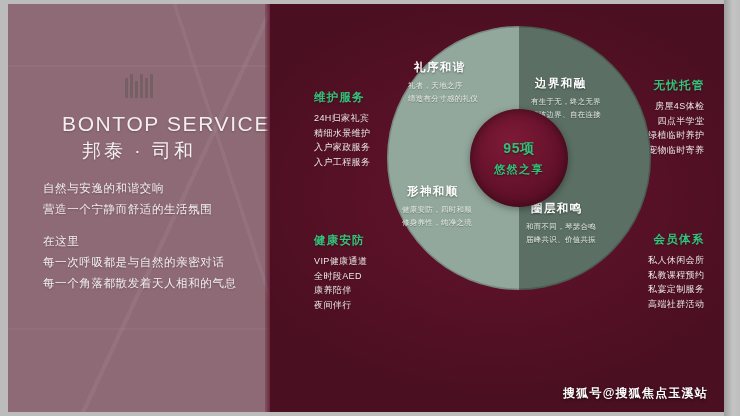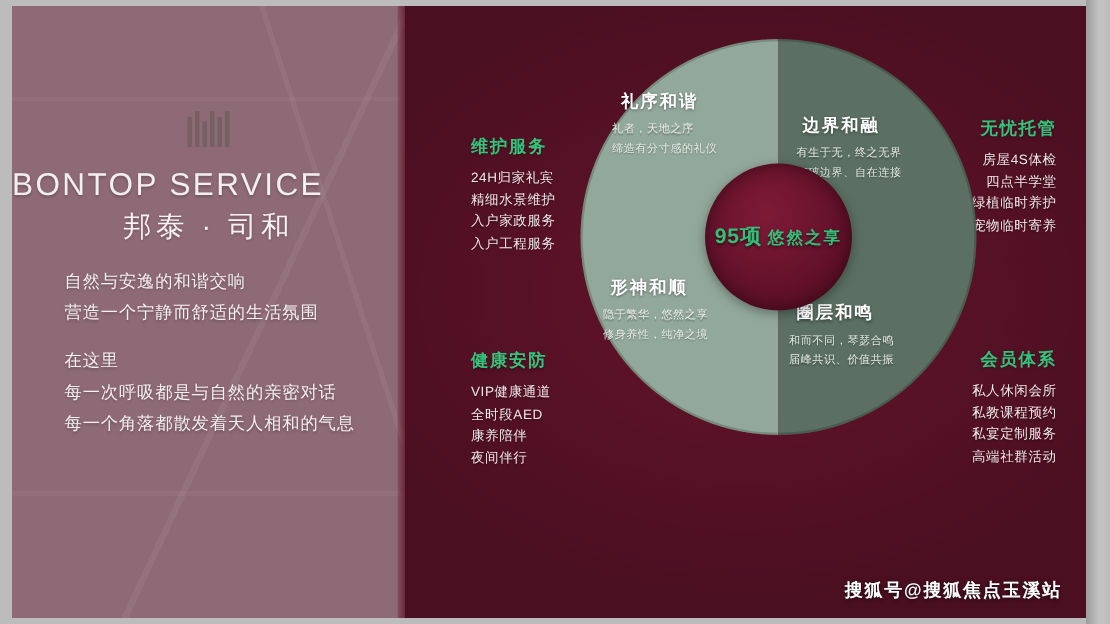--- a/index.html
+++ b/index.html
@@ -57,21 +57,21 @@
   .brand-mark i{display:block;width:3px;background:#3c4a44;}
   .brand-mark i:nth-child(1){height:20px;}
   .brand-mark i:nth-child(2){height:24px;}
   .brand-mark i:nth-child(3){height:17px;}
   .brand-mark i:nth-child(4){height:24px;}
   .brand-mark i:nth-child(5){height:20px;}
   .brand-mark i:nth-child(6){height:24px;}
 
   .brand-title{
     position:absolute;left:0;right:0;top:108px;
-    text-align:left;
+    text-align:right;
     color:#f3eef0;
     font-size:21px;
     letter-spacing:1.6px;
     font-weight:400;
     text-shadow:0 1px 2px rgba(0,0,0,.22);
   }
   .brand-subtitle{
     position:absolute;left:0;right:0;top:134px;
     text-align:center;
     color:#f6f1f3;
@@ -169,21 +169,21 @@
   .q4-label{left:146px;top:177px;}
   .q4-lines{left:141px;top:197px;}
 
   .hub{
     position:absolute;
     left:85px;top:85px;
     width:98px;height:98px;
     border-radius:50%;
     background:radial-gradient(circle at 42% 34%,#7e1a37,#5d0f28 72%,#4d0b21);
     box-shadow:0 0 12px rgba(0,0,0,.45) inset, 0 2px 7px rgba(0,0,0,.35);
-    display:flex;flex-direction:row;
+    display:flex;flex-direction:column;
     align-items:center;justify-content:center;
     gap:4px;
   }
   .hub-count{
     color:#31c078;
     font-size:14px;
     font-weight:700;
     letter-spacing:.6px;
     text-shadow:0 1px 2px rgba(0,0,0,.5);
   }
@@ -305,21 +305,21 @@
         </div>
 
         <div class="quad-label q2-label">边界和融</div>
         <div class="quad-lines q2-lines">
           <div>有生于无，终之无界</div>
           <div>打破边界、自在连接</div>
         </div>
 
         <div class="quad-label q3-label">形神和顺</div>
         <div class="quad-lines q3-lines">
-          <div>隐于繁华，悠然之享</div>
+          <div>健康安防，四时和顺</div>
           <div>修身养性，纯净之境</div>
         </div>
 
         <div class="quad-label q4-label">圈层和鸣</div>
         <div class="quad-lines q4-lines">
           <div>和而不同，琴瑟合鸣</div>
           <div>届峰共识、价值共振</div>
         </div>
 
         <div class="hub">

